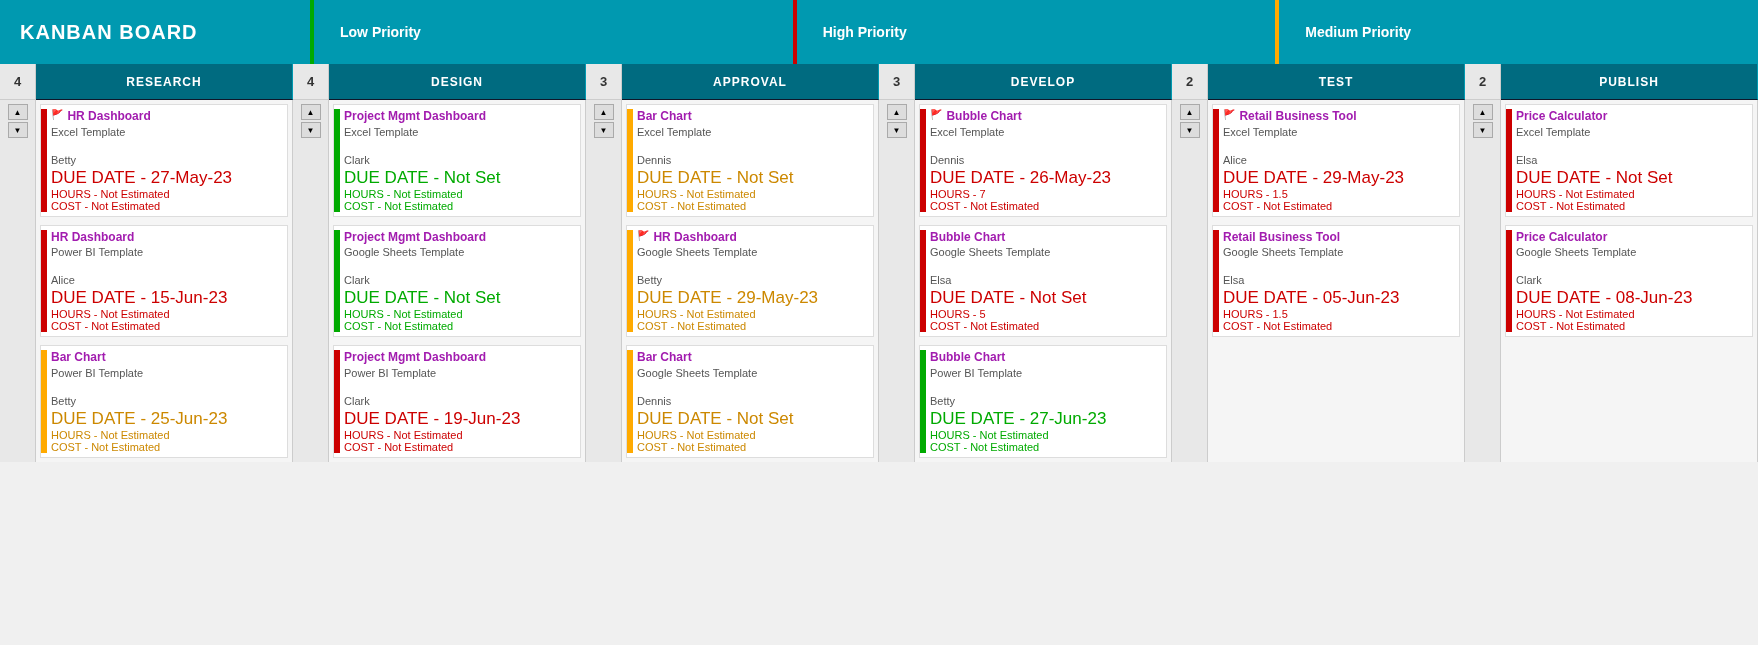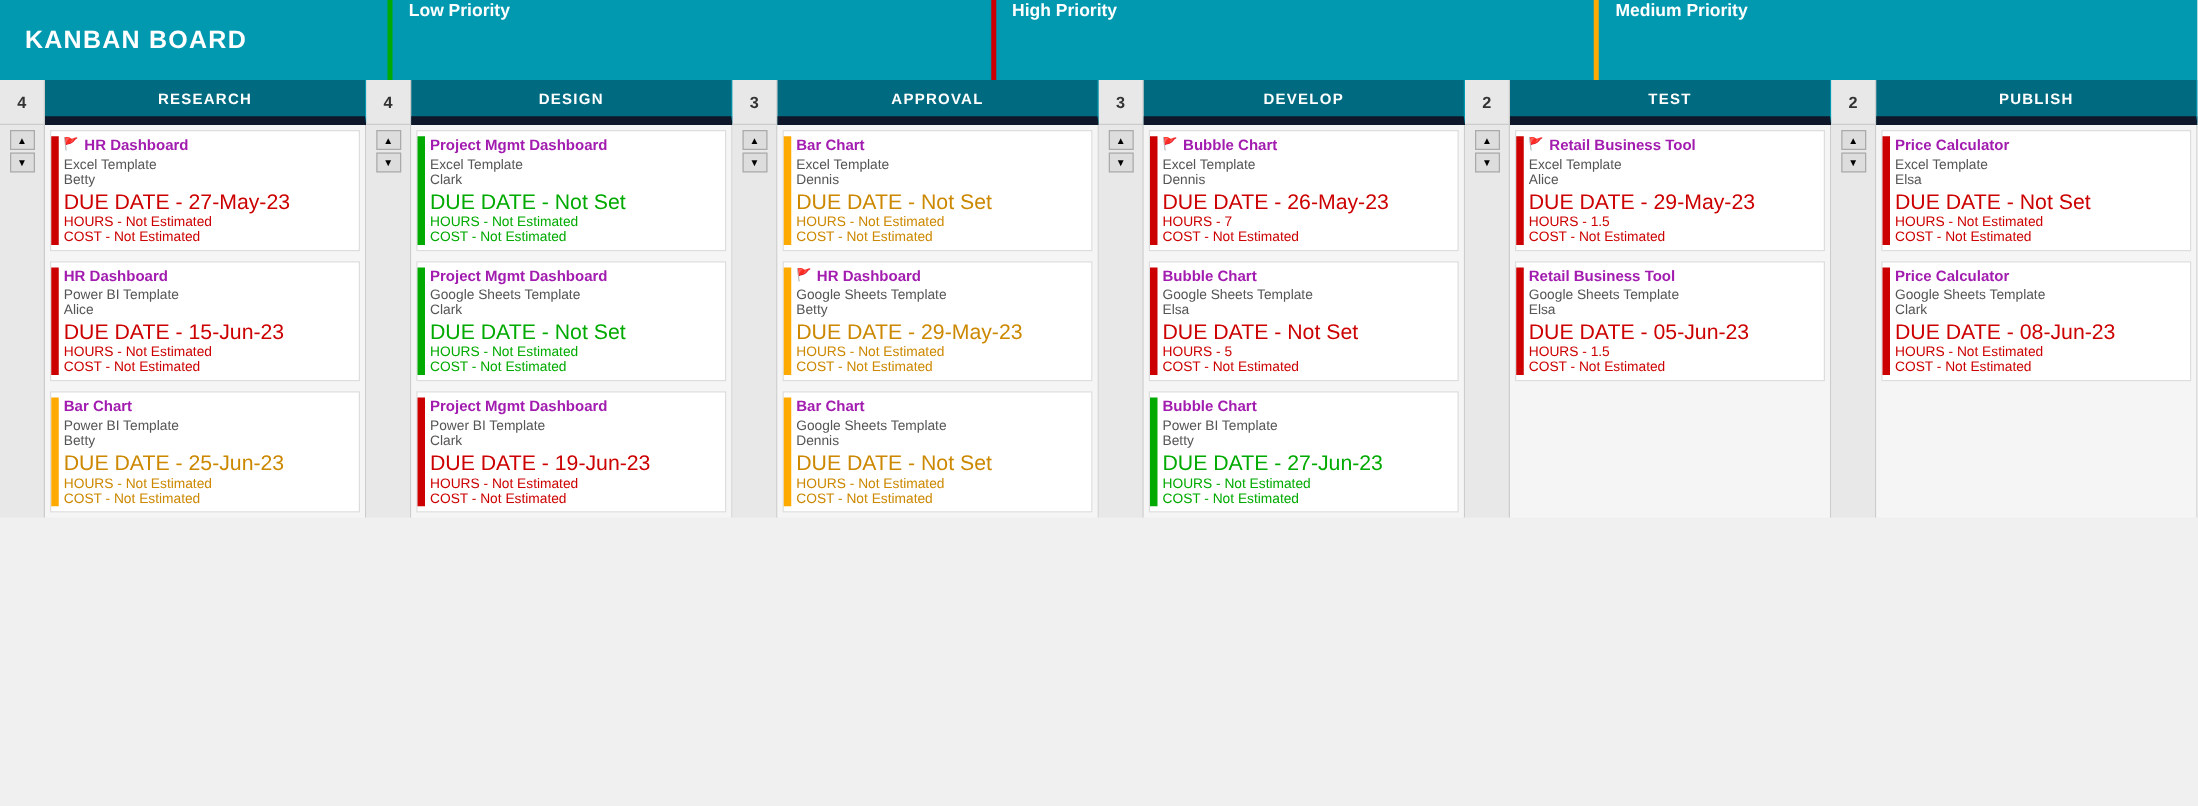--- a/index.html
+++ b/index.html
@@ -19,22 +19,22 @@
       font-size: 20px;
       font-weight: bold;
       padding: 0 20px;
       display: flex;
       align-items: center;
       min-width: 310px;
       letter-spacing: 1px;
     }
     .priority-section {
       display: flex;
-      align-items: flex-start;
-      padding: 0 13px;
+      align-items: center;
+      padding: 0 26px;
       font-size: 14px;
       font-weight: bold;
       color: white;
       border-left: 4px solid;
     }
     .priority-section.low { border-color: #00aa00; flex: 1; }
     .priority-section.medium { border-color: #ffaa00; flex: 1; }
     .priority-section.high { border-color: #cc0000; flex: 1; }
 
     
@@ -59,21 +59,21 @@
       background: #006b80;
       color: white;
       font-weight: bold;
       font-size: 12px;
       letter-spacing: 1px;
       display: flex;
       align-items: center;
       justify-content: center;
       flex: 1;
       border-right: 1px solid #0099b0;
-      border-bottom: 7px solid #0f172a;
+      border-bottom: 1px solid #0f172a;
     }
 
     
     .board-body {
       display: flex;
       flex: 1;
     }
     .board-col-with-num {
       display: flex;
       flex-direction: row;
@@ -136,21 +136,21 @@
       font-size: 12px;
       flex-shrink: 0;
     }
     .card-title {
       font-weight: bold;
       font-size: 12px;
       color: #a21caf;
       line-height: 1.3;
     }
     .card-subtitle { color: #555; font-size: 11px; margin-top: 1px; }
-    .card-person { color: #555; font-size: 11px; }
+    .card-person { color: #555; font-size: 11px; margin-top: 16px; }
     .card-due { font-size: 17px; margin-top: 2px; }
     .card-hours { font-size: 11px; }
     .card-cost { font-size: 11px; }
 
     .text-red { color: #cc0000; }
     .text-green { color: #00aa00; }
     .text-yellow { color: #cc8800; }
   </style>
 </head>
 <body>

